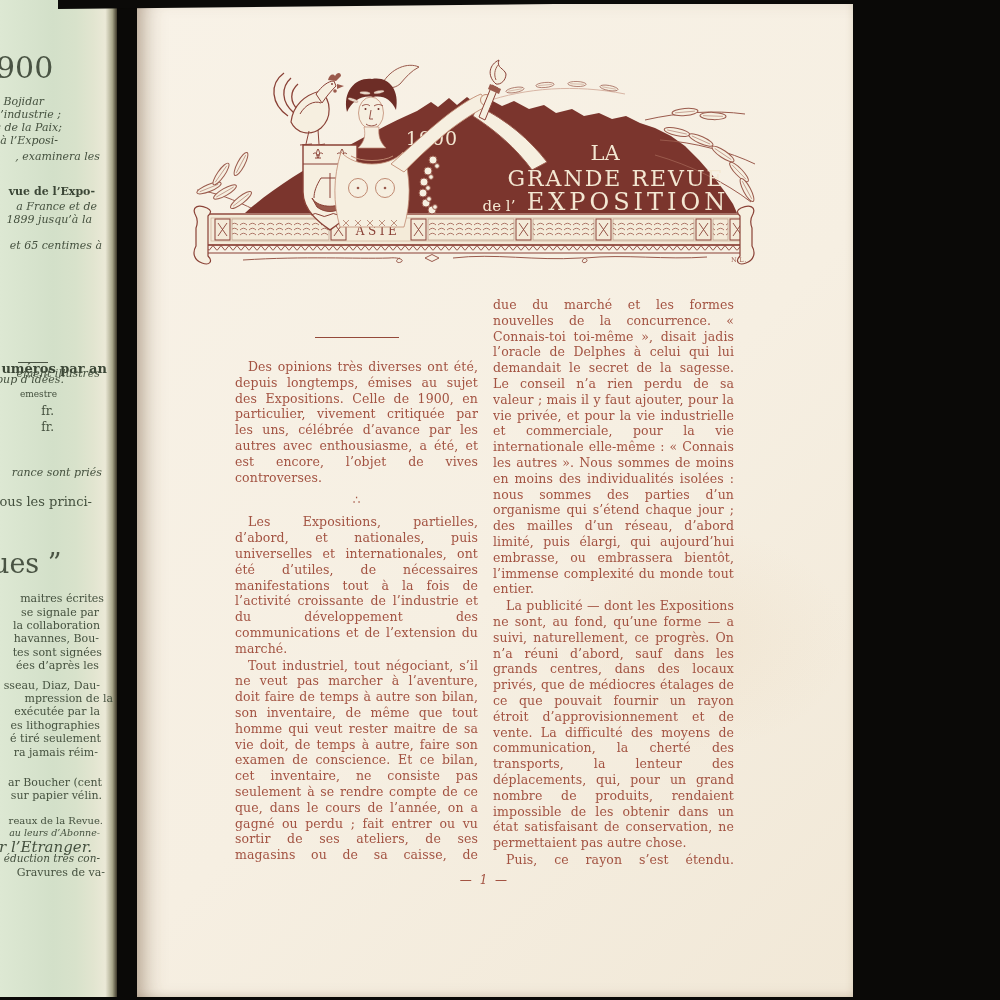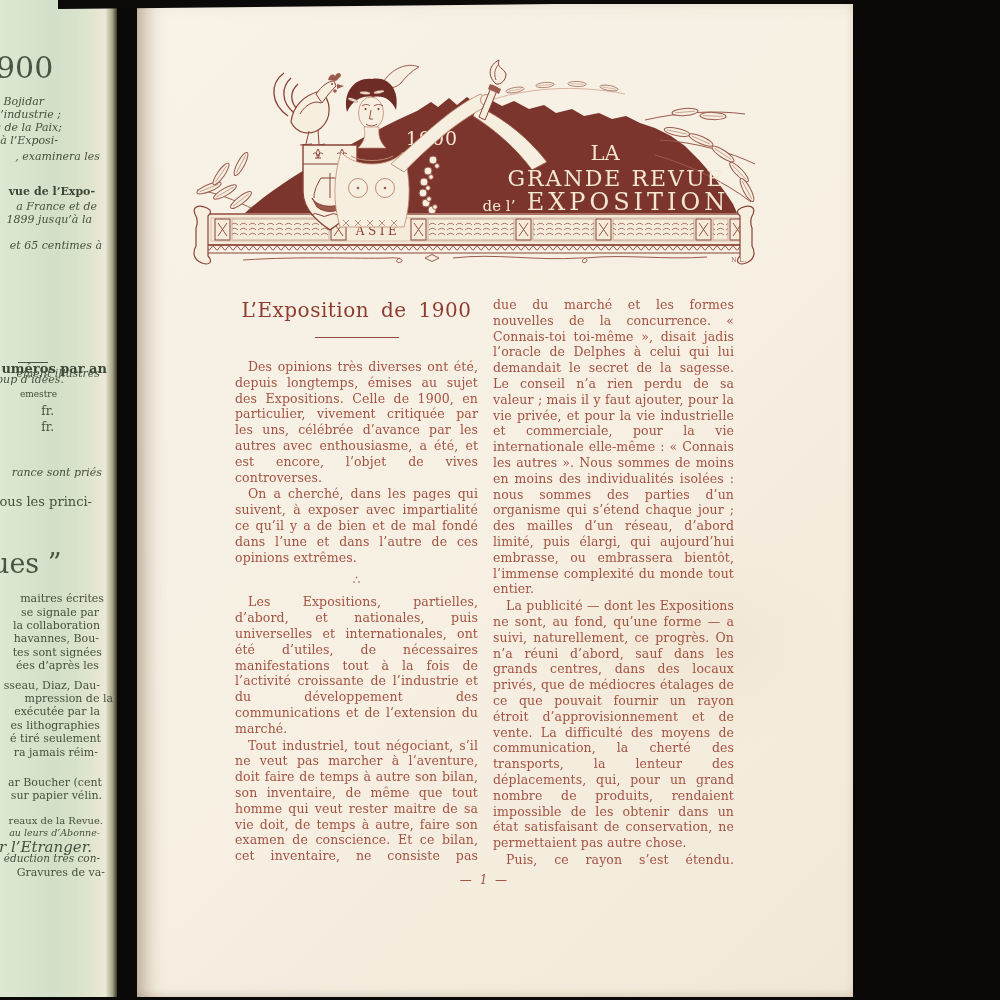--- a/index.html
+++ b/index.html
@@ -236,26 +236,24 @@
       <g>
         <path d="M294 57 L307 25 L313 28 L300 60 Z" fill="#f6efe0" stroke="#8a4136"></path>
         <path d="M305 24 L316 29 L314 34 L303 29 Z" fill="#9a5a4c"></path>
         <path d="M311 24 C301 15 305 4 314 0 C311 8 319 8 321 14 C321 20 316 25 311 24 Z" fill="#f6efe0" stroke="#8a4136"></path>
         <path d="M311 20 C308 13 311 7 314 4" stroke="#9a5a4c" fill="none"></path>
       </g>
 
       <text x="546" y="202" font-size="6.5" letter-spacing=".5" fill="#9a5a4c" font-family="DejaVu Serif, serif">N.L.</text>
     </svg>
 
-    <div class="art-title">L’Exposition de 1900</div>
     <div class="title-rule"></div>
 
     <div class="col col1">
       <p class="ind">Des opinions très diverses ont été, depuis longtemps, émises au sujet des Expositions. Celle de 1900, en particulier, vivement critiquée par les uns, célébrée d’avance par les autres avec enthousiasme, a été, et est encore, l’objet de vives controverses.</p>
-      <p class="ind">On a cherché, dans les pages qui suivent, à exposer avec impartialité ce qu’il y a de bien et de mal fondé dans l’une et dans l’autre de ces opinions extrêmes.</p>
       <div class="orn">∴</div>
       <p class="ind">Les Expositions, partielles, d’abord, et nationales, puis universelles et internationales, ont été d’utiles, de nécessaires manifestations tout à la fois de l’activité croissante de l’industrie et du développement des communications et de l’extension du marché.</p>
       <p class="ind">Tout industriel, tout négociant, s’il ne veut pas marcher à l’aventure, doit faire de temps à autre son bilan, son inventaire, de même que tout homme qui veut rester maitre de sa vie doit, de temps à autre, faire son examen de conscience. Et ce bilan, cet inventaire, ne consiste pas seulement à se rendre compte de ce que, dans le cours de l’année, on a gagné ou perdu ; fait entrer ou vu sortir de ses ateliers, de ses magasins ou de sa caisse, de marchandises, de produits ou d’écus : il doit comprendre aussi l’étude des modifications réalisées ou imminentes dans les exigences ou les goûts de la clientèle, dans les moyens d’approvisionnement, de fabrication et de vente, dans l’éten-</p>
     </div>
 
     <div class="col col2">
       <p>due du marché et les formes nouvelles de la concurrence. « Connais-toi toi-même », disait jadis l’oracle de Delphes à celui qui lui demandait le secret de la sagesse. Le conseil n’a rien perdu de sa valeur ; mais il y faut ajouter, pour la vie privée, et pour la vie industrielle et commerciale, pour la vie internationale elle-même : « Connais les autres ». Nous sommes de moins en moins des individualités isolées : nous sommes des parties d’un organisme qui s’étend chaque jour ; des mailles d’un réseau, d’abord limité, puis élargi, qui aujourd’hui embrasse, ou embrassera bientôt, l’immense complexité du monde tout entier.</p>
       <p class="ind">La publicité — dont les Expositions ne sont, au fond, qu’une forme — a suivi, naturellement, ce progrès. On n’a réuni d’abord, sauf dans les grands centres, dans des locaux privés, que de médiocres étalages de ce que pouvait fournir un rayon étroit d’approvisionnement et de vente. La difficulté des moyens de communication, la cherté des transports, la lenteur des déplacements, qui, pour un grand nombre de produits, rendaient impossible de les obtenir dans un état satisfaisant de conservation, ne permettaient pas autre chose.</p>
       <p class="ind">Puis, ce rayon s’est étendu. Acheteurs et vendeurs ont vu s’allonger, avec la portée de leurs bras, la sphère de leurs appétits et celle de leur activité. Et alors sont venues les Expositions régionales, spéciales, parfois, à tel ou tel genre de produits, générales aussi, et les Expositions nationales.</p>
 

